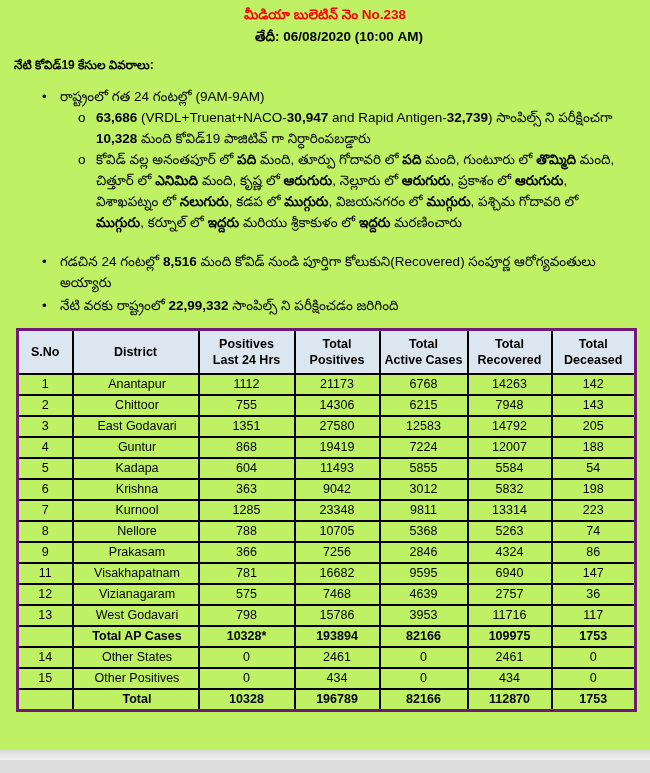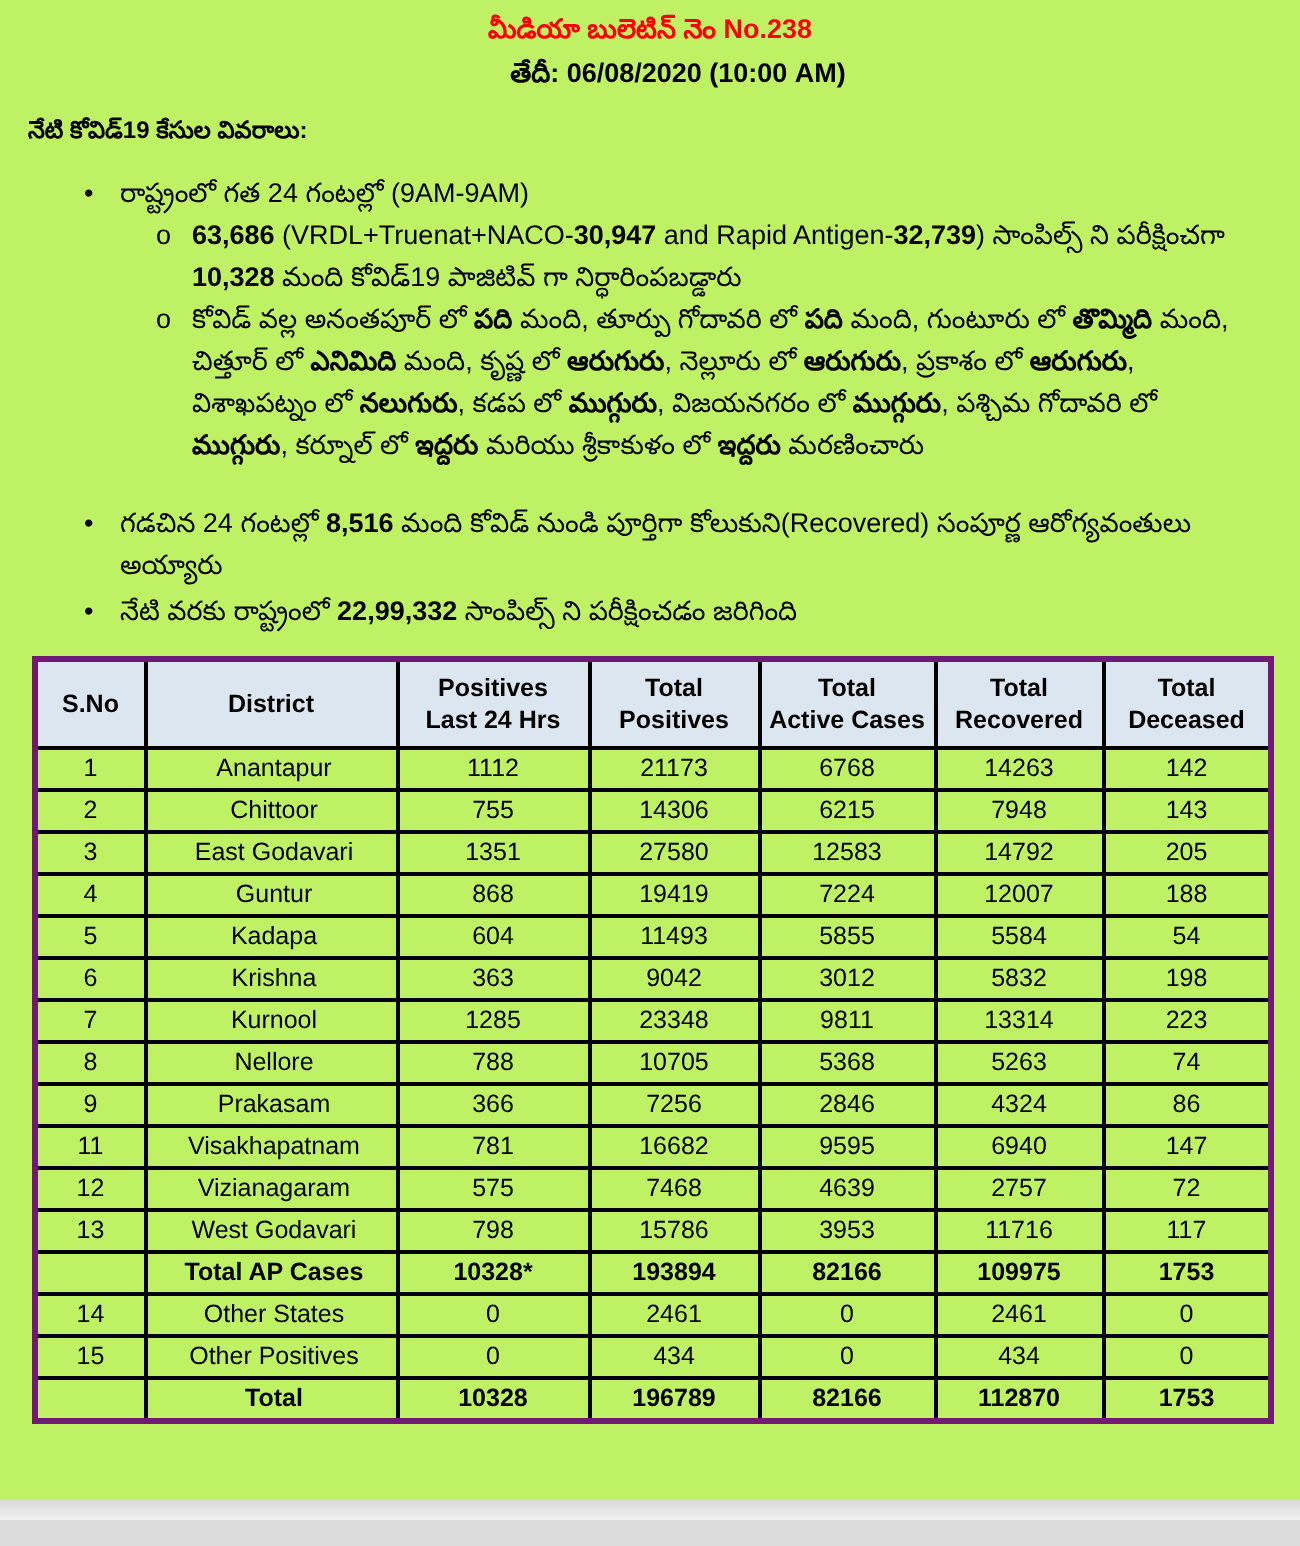--- a/index.html
+++ b/index.html
@@ -236,21 +236,21 @@
           <td>6940</td>
           <td>147</td>
         </tr>
         <tr>
           <td>12</td>
           <td class="district">Vizianagaram</td>
           <td>575</td>
           <td>7468</td>
           <td>4639</td>
           <td>2757</td>
-          <td>72</td>
+          <td>36</td>
         </tr>
         <tr>
           <td>13</td>
           <td class="district">West Godavari</td>
           <td>798</td>
           <td>15786</td>
           <td>3953</td>
           <td>11716</td>
           <td>117</td>
         </tr>

